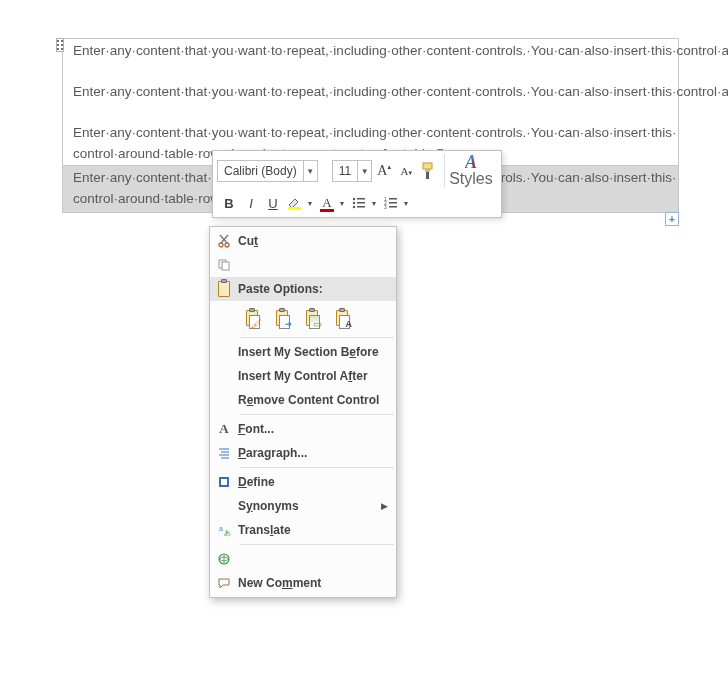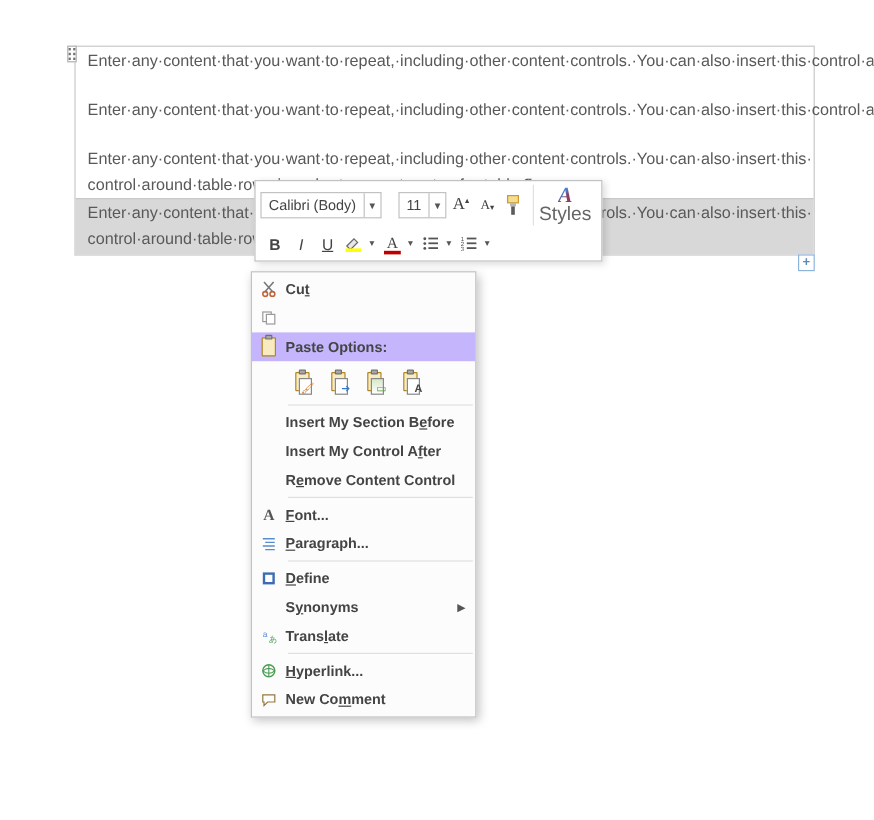--- a/index.html
+++ b/index.html
@@ -135,21 +135,21 @@
     height:24px;
     padding:0 8px 0 0;
     font-size:12px;color:#444;
     position:relative;
   }
   .ctx-item.hover{background:#cfe3f7;border:1px solid #9fc3e6;height:24px;margin:-1px 1px;}
   .ctx-icon{width:28px;display:flex;align-items:center;justify-content:center;font-size:13px;}
   .ctx-text{flex:1;min-width:0;font-weight:bold;}
   .ctx-sub{width:14px;text-align:right;font-size:9px;color:#555;}
   .ctx-sep{height:1px;background:#e0e0e0;margin:2px 2px 2px 30px;}
-  .ctx-title{font-weight:bold;background:#c4b5fd;}
+  .ctx-title{font-weight:bold;background:#e5e5e5;}
   .paste-row{height:34px;padding-left:30px;display:flex;align-items:center;gap:6px;}
   .paste-btn{width:24px;height:26px;display:flex;align-items:center;justify-content:center;} 
   .accesskey { text-decoration: underline; }
   
   .clipb{
     width:16px;height:20px;position:relative;
   }
   .clipb .board{position:absolute;left:2px;top:2px;width:12px;height:16px;border:1px solid #b28522;background:#f8ebc0;border-radius:1px;}
   .clipb .clip{position:absolute;left:5px;top:0;width:6px;height:4px;background:#a7a7a7;border:1px solid #707070;border-radius:1px;}
   .clipb .sheet{position:absolute;left:5px;top:7px;width:11px;height:14px;background:#fff;border:1px solid #888;}
@@ -381,21 +381,20 @@
     <span class="ctx-text"><span>Trans</span><span class="accesskey">l</span><span>ate</span></span>
   </div>
   <div class="ctx-sep"></div>
   <div class="ctx-item">
     <span class="ctx-icon">
       <svg width="14" height="14" viewBox="0 0 14 14">
           <ellipse cx="7" cy="7" rx="5" ry="5" fill="none" stroke="#4a9c55" stroke-width="1.2"></ellipse>
           <path d="M2 7 Q7 3 12 7 M2 7 Q7 11 12 7 M7 2 V12" fill="none" stroke="#4a9c55" stroke-width="0.9"></path>
         </svg>
     </span>
-    <span class="ctx-text"><span class="accesskey">H</span><span>yperlink...</span></span>
   </div>
   <div class="ctx-item">
     <span class="ctx-icon">
       <svg width="14" height="14" viewBox="0 0 14 14">
           <path d="M2 3 H12 V9 H6 L3 12 V9 H2 Z" fill="#fff" stroke="#95773e" stroke-width="1"></path>
         </svg>
     </span>
     <span class="ctx-text"><span>New Co</span><span class="accesskey">m</span><span>ment</span></span>
   </div>
 </div>

